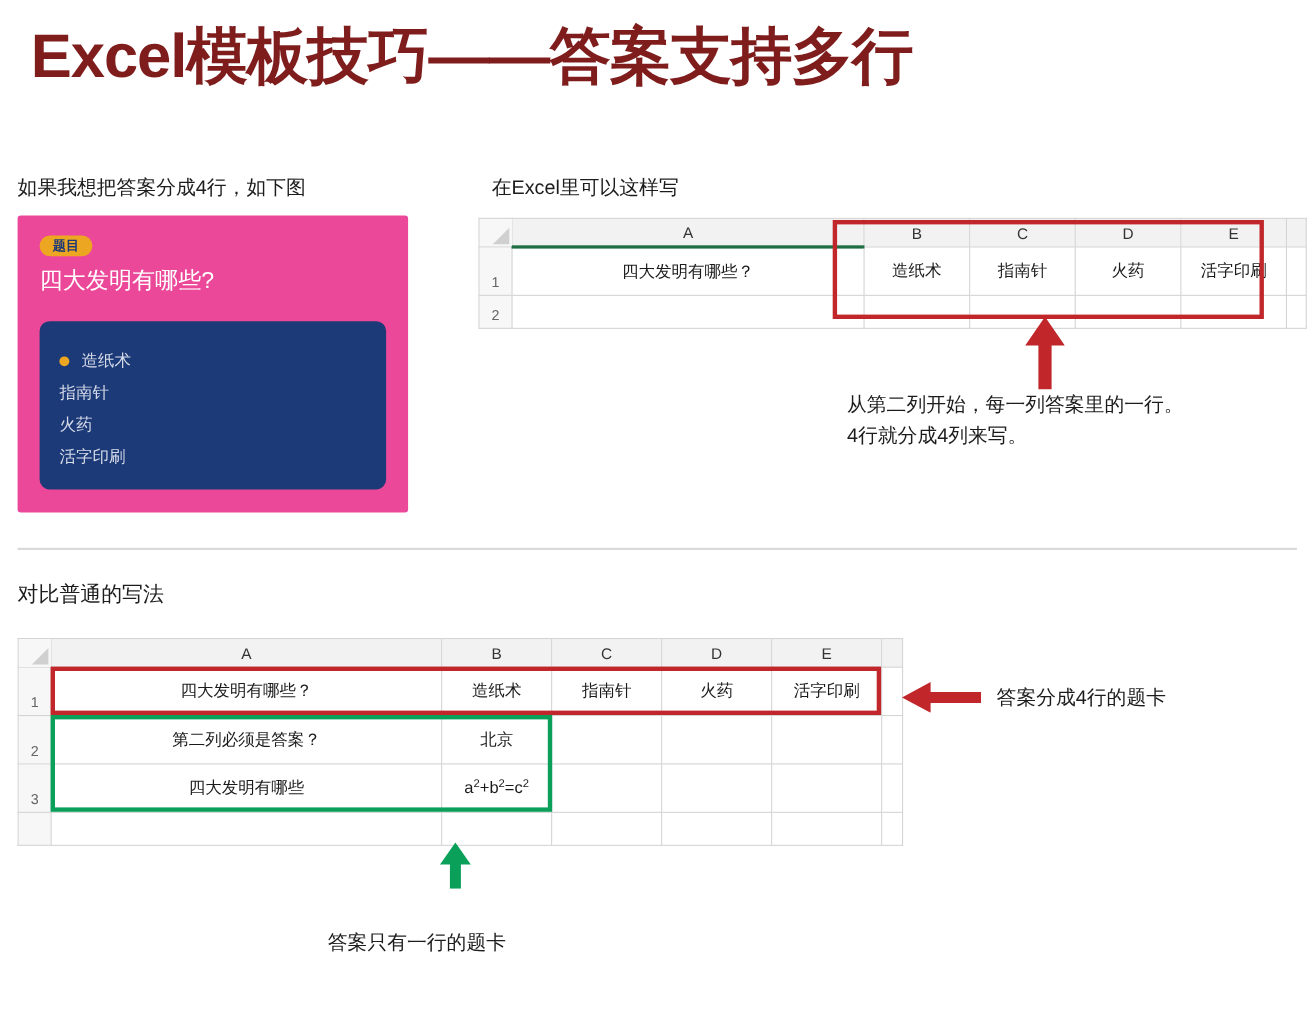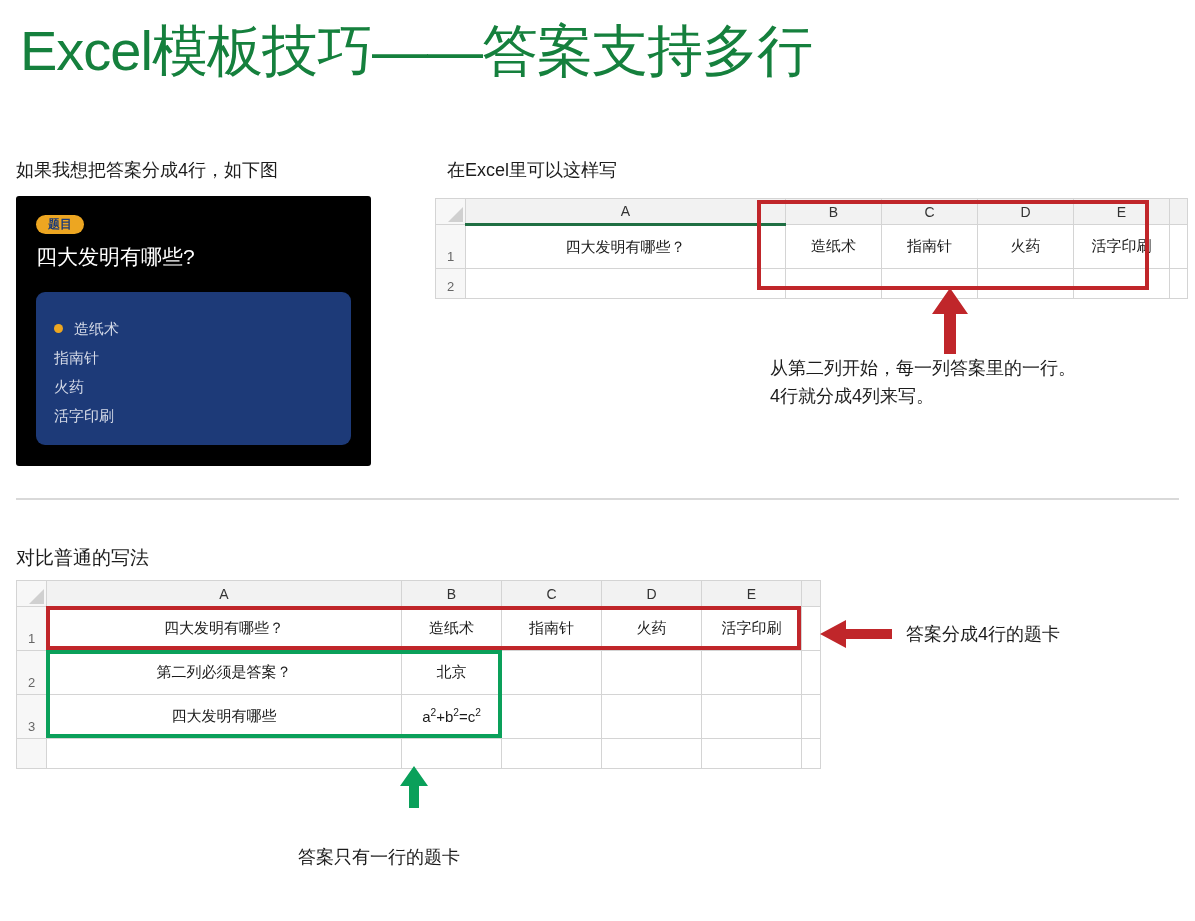--- a/index.html
+++ b/index.html
@@ -7,38 +7,38 @@
     width: 1195px; height: 921px;
     background: #ffffff;
     font-family: "Liberation Sans", "DejaVu Sans", sans-serif;
     color: #1a1a1a;
     overflow: hidden;
   }
   .page { position: relative; width: 1195px; height: 921px; }
 
   
   .title {
-    position: absolute; left: 20px; top: 20px;
-    font-size: 56px; font-weight: 400; letter-spacing: -1px;
-    color: #15803d; white-space: nowrap; line-height: 1.1;
+    position: absolute; left: 28px; top: 20px;
+    font-size: 56px; font-weight: 700; letter-spacing: -1px;
+    color: #7f1d1d; white-space: nowrap; line-height: 1.1;
   }
 
   
   .subtitle {
     position: absolute; font-size: 18px; color: #1c1c1c;
     white-space: nowrap; line-height: 1.2; margin-top: 14px;
   }
   .subtitle-left  { left: 16px;  top: 146px; }
   .subtitle-right { left: 447px; top: 146px; }
 
   
   .card {
     position: absolute; left: 16px; top: 196px;
     width: 355px; height: 270px;
-    background: #000000;
+    background: #ec4899;
     border-radius: 3px;
     padding: 18px 20px;
   }
   .badge {
     display: inline-block;
     background: #eda621; color: #1b3a7a;
     font-size: 12px; font-weight: bold;
     padding: 3px 12px; border-radius: 11px;
     line-height: 1.1;
   }
@@ -105,21 +105,21 @@
     position: absolute; font-size: 18px; color: #1c1c1c;
     line-height: 1.55; white-space: pre-line;
   }
 
   
   .divider {
     position: absolute; left: 16px; top: 498px;
     width: 1163px; height: 2px; background: #d9d9d9;
   }
   .section-head {
-    position: absolute; left: 16px; top: 545px;
+    position: absolute; left: 16px; top: 527px;
     font-size: 19px; color: #1c1c1c; white-space: nowrap;
   }
 
   
   .warning {
     position: absolute; left: 16px; top: 868px;
     font-size: 14px; font-weight: bold; color: #dd3b34;
     white-space: nowrap;
   }
   sup { font-size: 0.68em; vertical-align: super; line-height: 0; }

